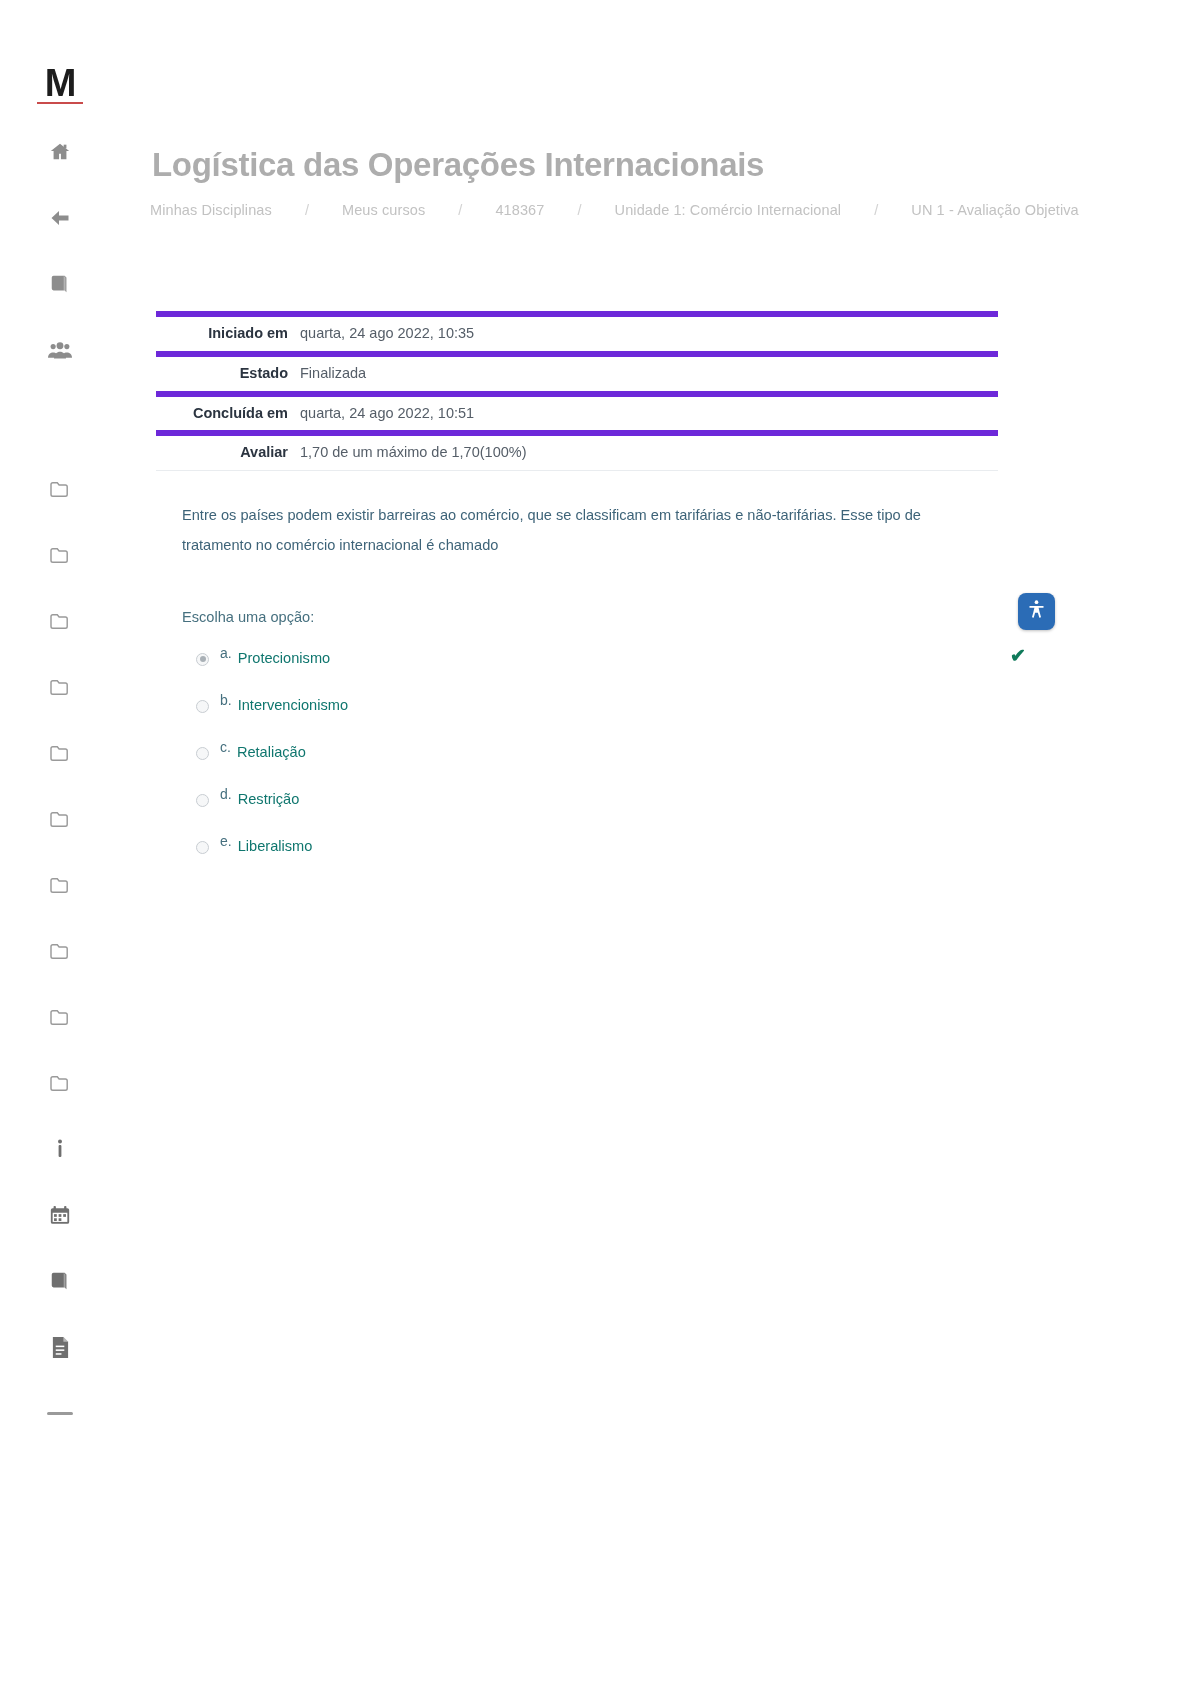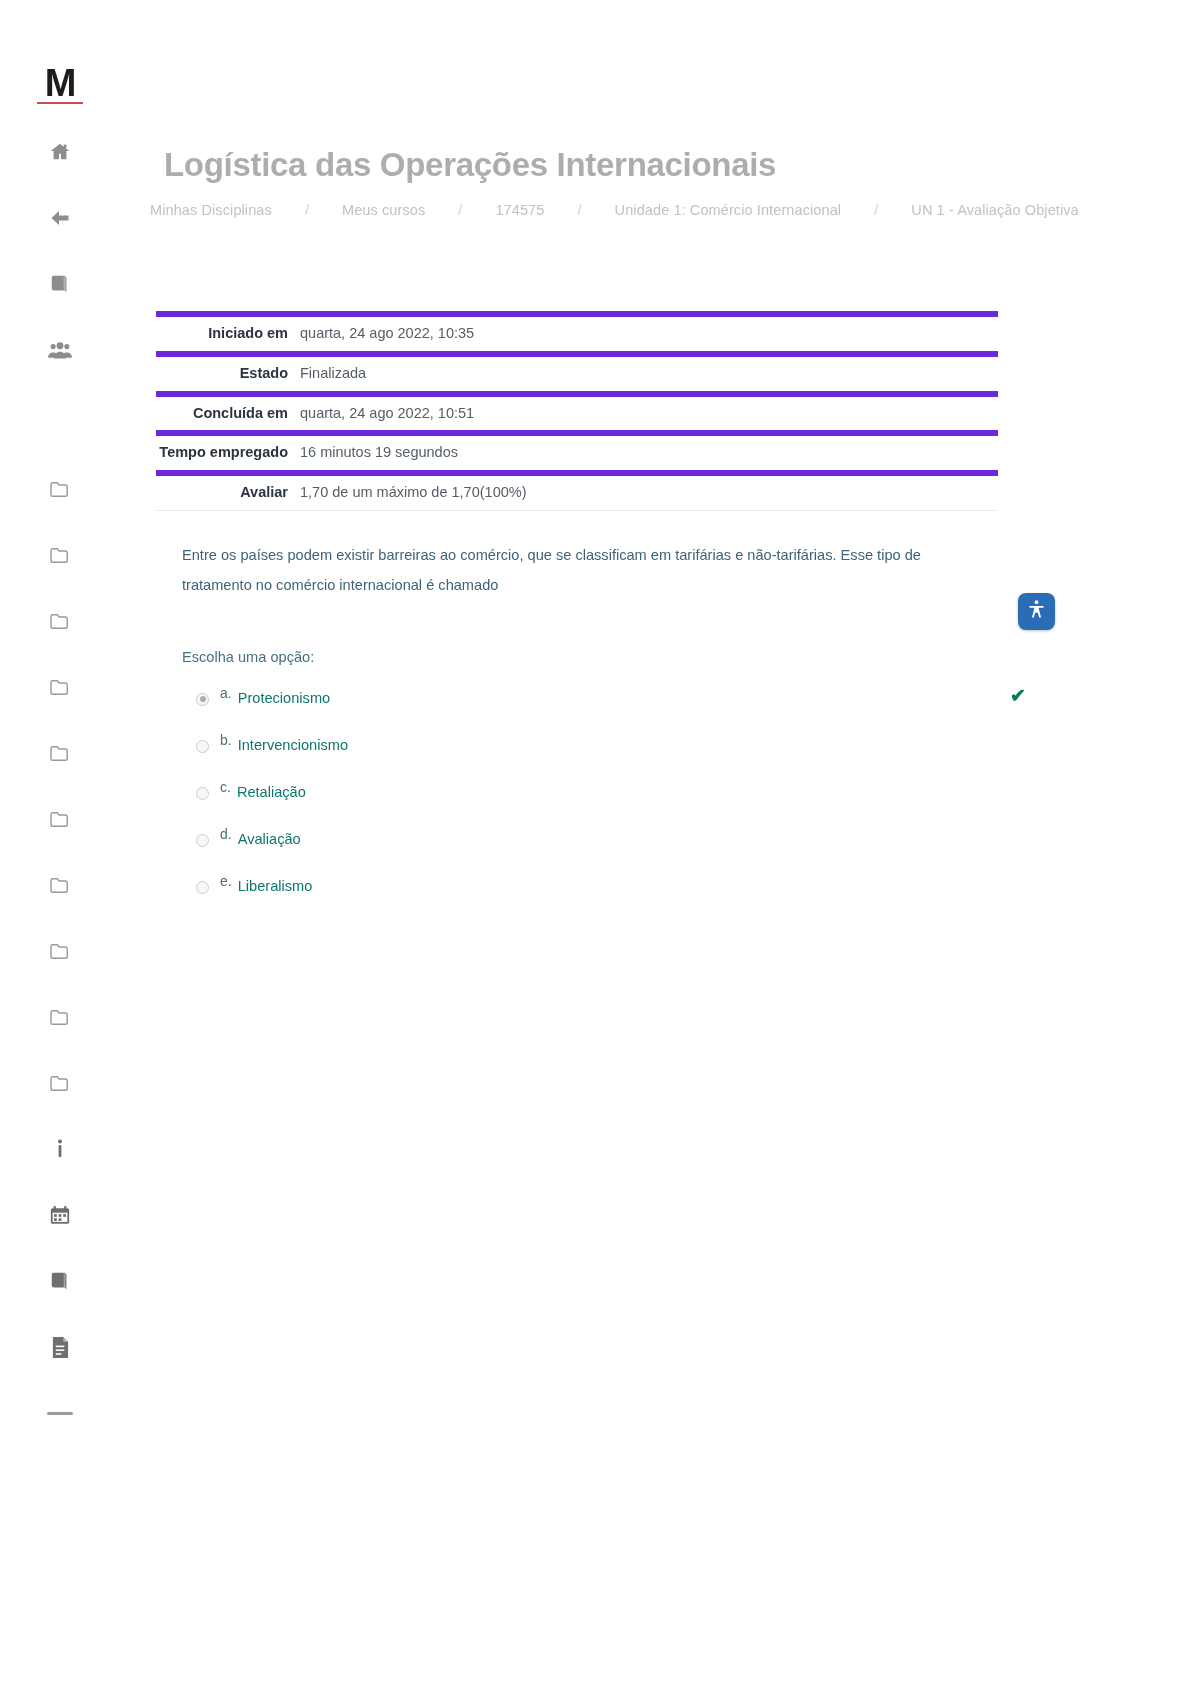--- a/index.html
+++ b/index.html
@@ -38,21 +38,21 @@
   .rail-gap-4 { height: 84px; }
   .folder-list { display:flex; flex-direction:column; align-items:center; }
   .folder-item { width:44px; height:66px; display:flex; align-items:center; justify-content:center; color:#9a9a9a; }
   .bottom-list { display:flex; flex-direction:column; align-items:center; }
   .bottom-item { width:44px; height:66px; display:flex; align-items:center; justify-content:center; color:#6f6f6f; }
   .rail-dash { width: 26px; height: 3px; background:#9a9a9a; border-radius:2px; }
 
   
   .main { position:absolute; left:120px; top:0; width:1070px; }
   .page-title {
-    margin: 146px 0 0 44px;
+    margin: 146px 0 0 32px;
     font-size: 33px; font-weight: 700; color:#adadad; letter-spacing:-0.3px;
   }
   .breadcrumb {
     margin: 18px 0 0 30px;
     font-size: 14.5px; color:#c2c2c2; letter-spacing:0.1px;
     display:flex; flex-wrap:wrap; align-items:center;gap:24px;
   }
   .breadcrumb .crumb { color:#c2c2c2; }
   .breadcrumb .sep { margin: 0 9px; color:#d2d2d2; }
 
@@ -286,21 +286,21 @@
 
   <div class="main">
 
     <h1 class="page-title">Logística das Operações Internacionais</h1>
 
     <div class="breadcrumb">
       <span class="crumb">Minhas Disciplinas</span>
       <span class="sep">/</span>
       <span class="crumb">Meus cursos</span>
       <span class="sep">/</span>
-      <span class="crumb">174575</span>
+      <span class="crumb">418367</span>
       <span class="sep">/</span>
       <span class="crumb">Unidade 1: Comércio Internacional</span>
       <span class="sep">/</span>
       <span class="crumb">UN 1 - Avaliação Objetiva</span>
     </div>
 
     <table class="summary">
       <tbody>
         <tr>
           <th>Iniciado em</th>
@@ -308,24 +308,20 @@
         </tr>
         <tr>
           <th>Estado</th>
           <td>Finalizada</td>
         </tr>
         <tr>
           <th>Concluída em</th>
           <td>quarta, 24 ago 2022, 10:51</td>
         </tr>
         <tr>
-          <th>Tempo empregado</th>
-          <td>16 minutos 19 segundos</td>
-        </tr>
-        <tr>
           <th>Avaliar</th>
           <td>1,70 de um máximo de 1,70(100%)</td>
         </tr>
       </tbody>
     </table>
 
 
     <div class="qbody">
       <div class="qtext">Entre os países podem existir barreiras ao comércio, que se classificam em tarifárias e não-tarifárias. Esse tipo de tratamento no comércio internacional é chamado</div>
 
@@ -348,21 +344,21 @@
 
         <div class="answer-row">
           <span class="radio"></span>
           <span class="ans-letter">c.</span>
           <span class="ans-text">Retaliação</span>
         </div>
 
         <div class="answer-row">
           <span class="radio"></span>
           <span class="ans-letter">d.</span>
-          <span class="ans-text">Avaliação</span>
+          <span class="ans-text">Restrição</span>
         </div>
 
         <div class="answer-row">
           <span class="radio"></span>
           <span class="ans-letter">e.</span>
           <span class="ans-text">Liberalismo</span>
         </div>
 
       </div>
     </div>

